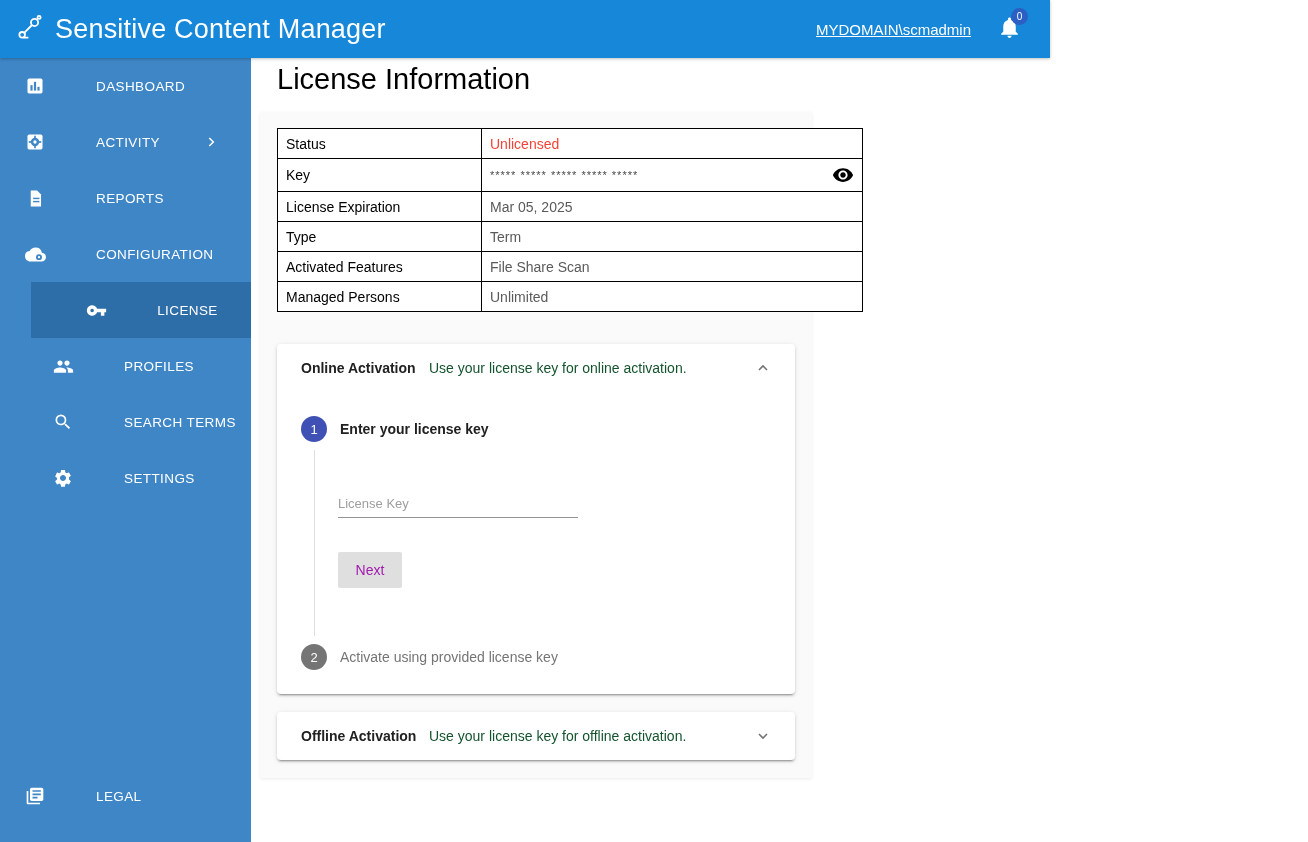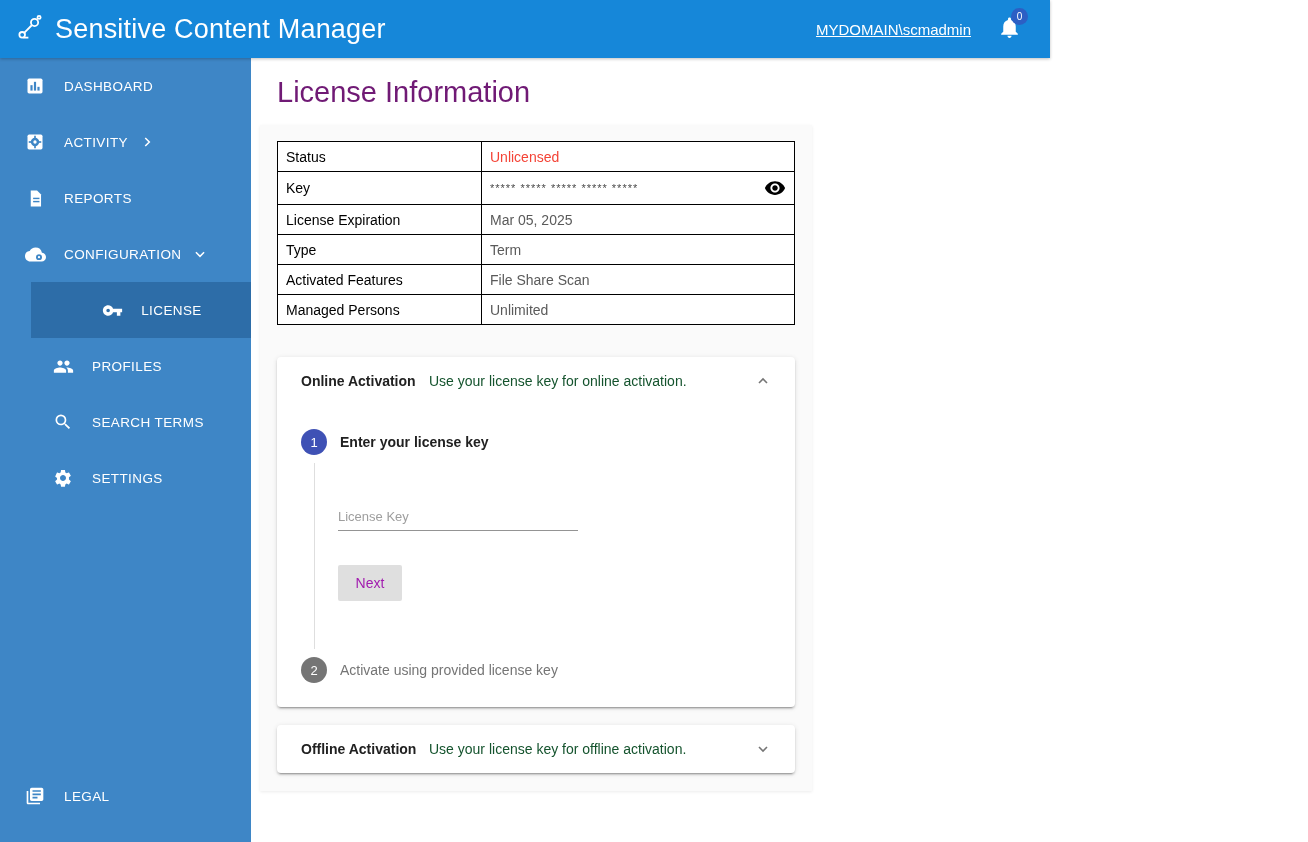--- a/index.html
+++ b/index.html
@@ -15,37 +15,37 @@
   .user-label { font-size: 15px; text-decoration: underline; }
   .bell-wrap { position: relative; cursor: pointer; }
   .badge { position: absolute; top: -7px; right: -6px; width: 17px; height: 17px;
     background: #2c5fc4; border-radius: 50%; font-size: 10px; display: flex;
     align-items: center; justify-content: center; color: #fff; }
 
   
   .sidebar { position: fixed; top: 58px; left: 0; width: 251px; height: 784px;
     background: #3e86c6; display: flex; flex-direction: column; color: #fff; }
   .side-item { height: 56px; display: flex; align-items: center; padding-left: 24px;
-    font-size: 13.5px; letter-spacing: .4px; cursor: pointer; flex: none; }
+    font-size: 13.5px; letter-spacing: .4px; cursor: pointer; flex: none; gap: 32px; }
   .side-item .ic { width: 22px; height: 22px; margin-right: 18px; display: flex;
     align-items: center; justify-content: center; flex: none; }
   .side-item .chev { margin-left: 12px; display: flex; align-items: center; }
   .sub-item { padding-left: 52px; }
   .sub-item.selected { background: #2d6da8; margin-left: 31px; padding-left: 21px; justify-content: center; }
   .legal-item { margin-top: auto; margin-bottom: 18px; }
 
   
   .main { position: fixed; top: 58px; left: 251px; width: 1057px; height: 784px;
     background: #fff; overflow: hidden; }
-  .page-title { margin: 18px 0 0 26px; font-size: 29px; font-weight: 300; color: #701a75; }
+  .page-title { margin: 5px 0 0 26px; font-size: 29px; font-weight: 300; color: #000000; }
   .content-wrapper { margin: 16px 0 0 9px; width: 552px; background: #fafafa;
     padding: 16px 17px 18px 17px; box-shadow: 0 1px 3px rgba(0,0,0,.08); }
 
   
-  table.license { border-collapse: collapse; width: 518px; background: #fff; padding-left: 29px; }
+  table.license { border-collapse: collapse; width: 586px; background: #fff; padding-left: 29px; }
   table.license td { border: 1px solid #000; padding: 5px 8px; font-size: 14px;
     height: 30px; }
   td.lbl { width: 204px; color: #000; }
   td.val { color: #5a5a5a; }
   td.val.red { color: #f44336; }
   .key-cell { display: flex; align-items: center; justify-content: space-between; }
   .key-mask { font-size: 11px; letter-spacing: 1px; color: #4a4a4a; }
   .eye { cursor: pointer; display: flex; align-items: center; }
 
   

